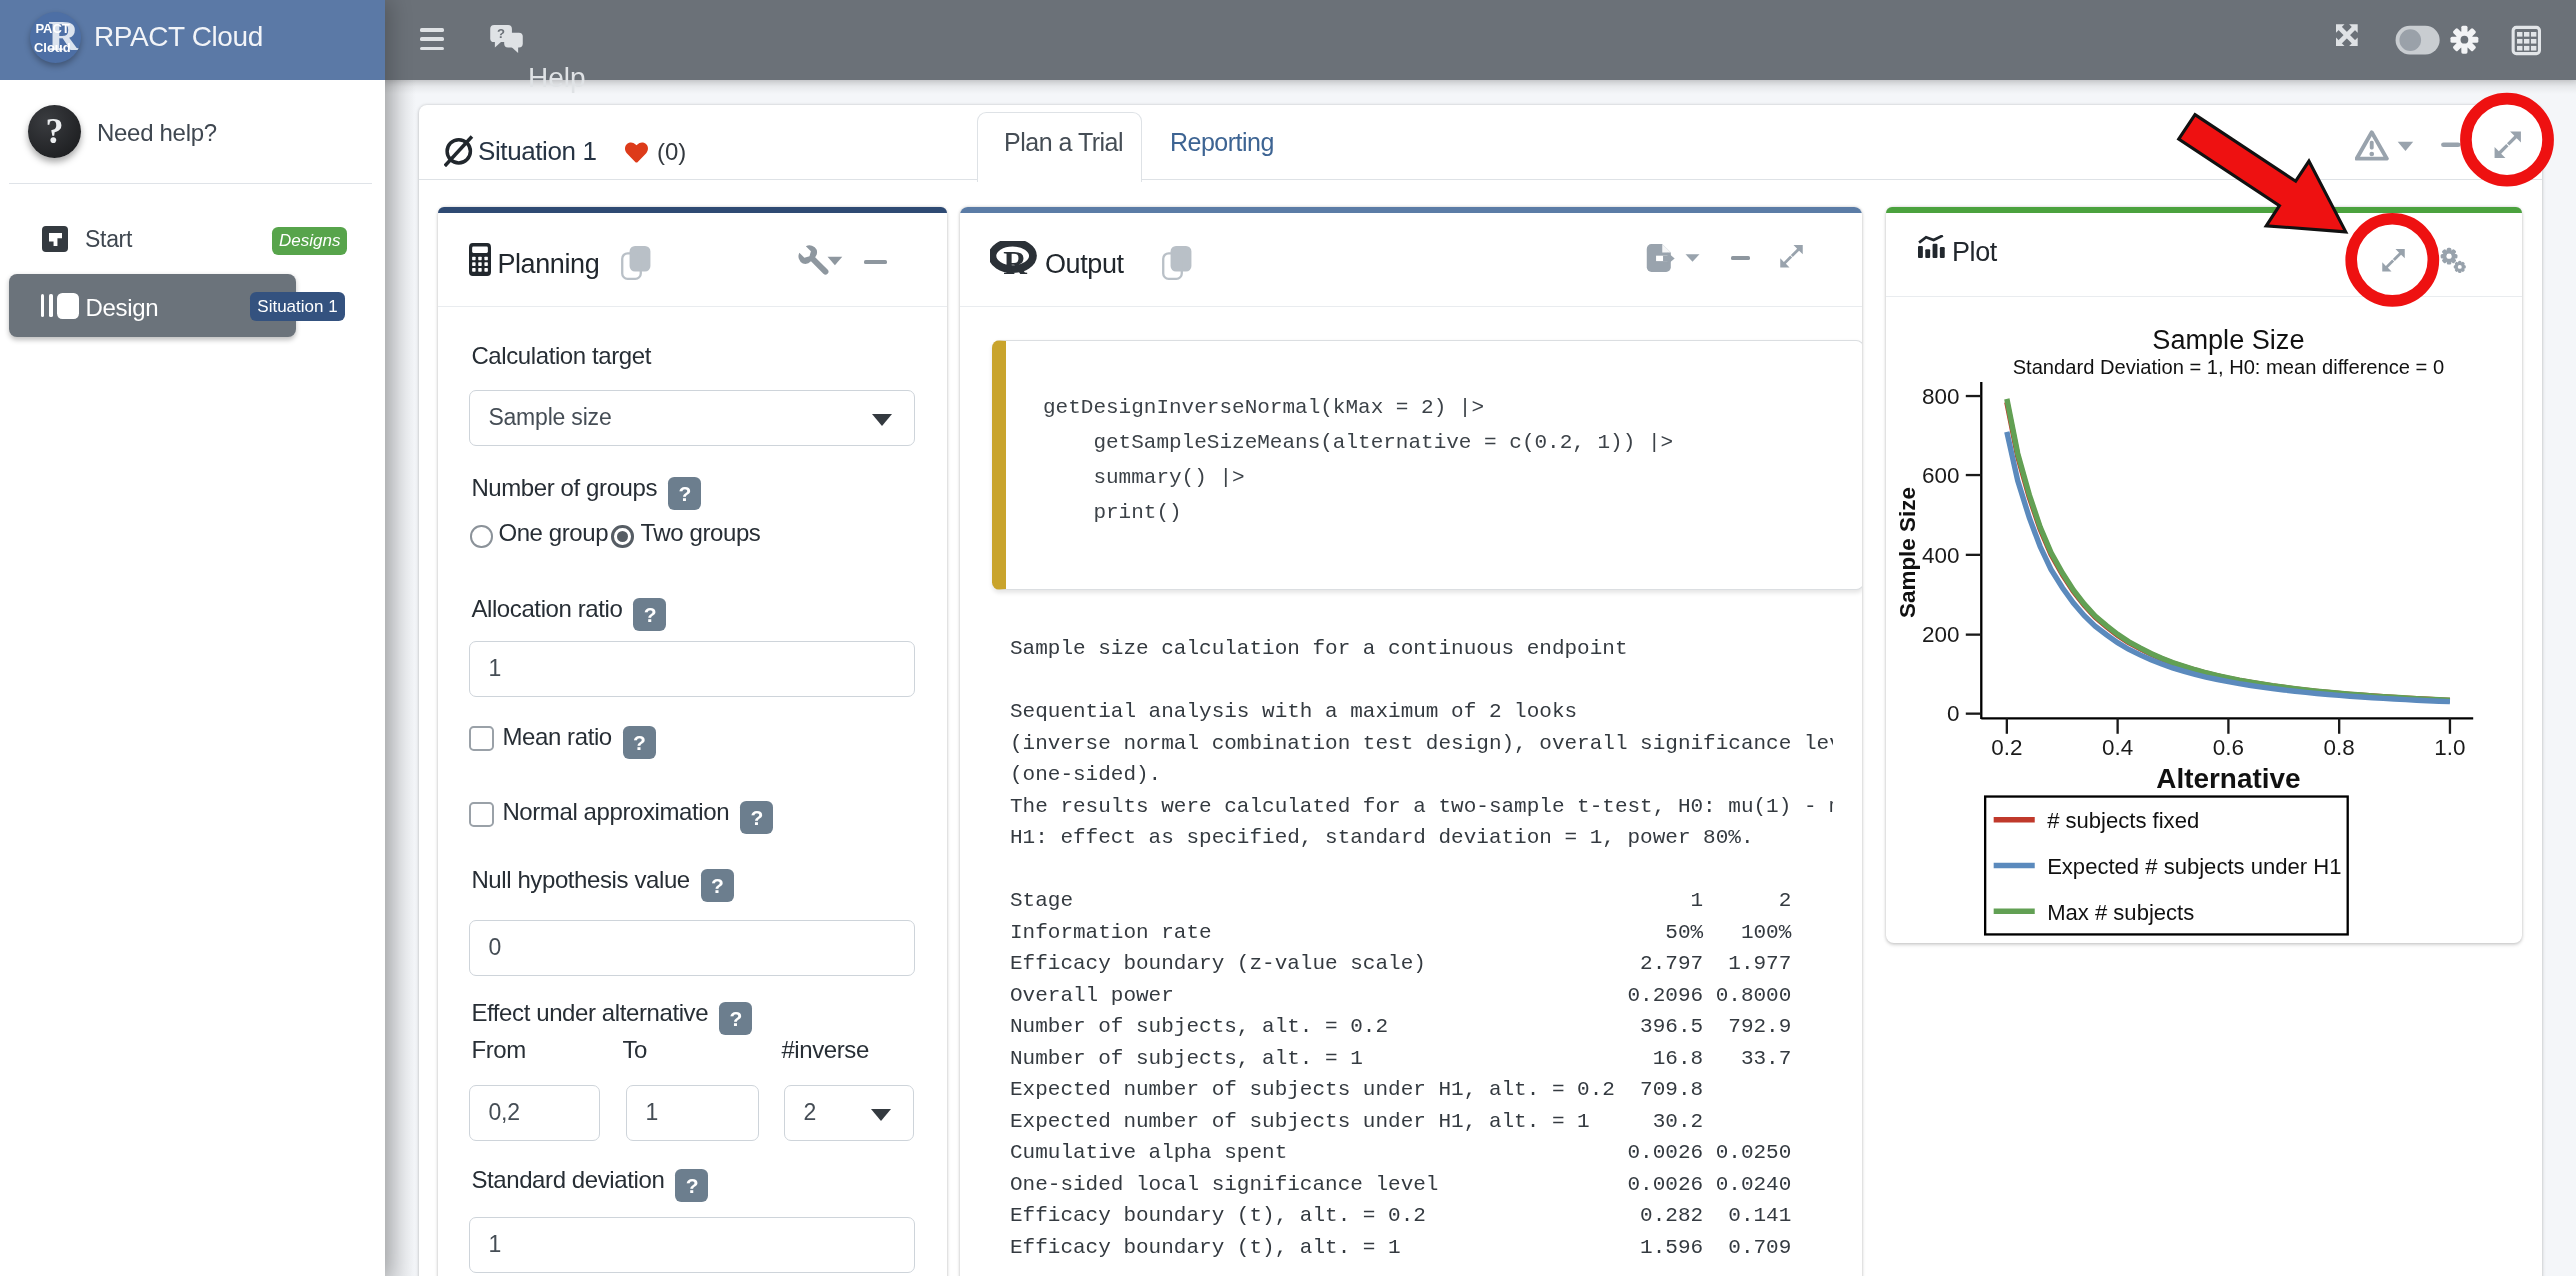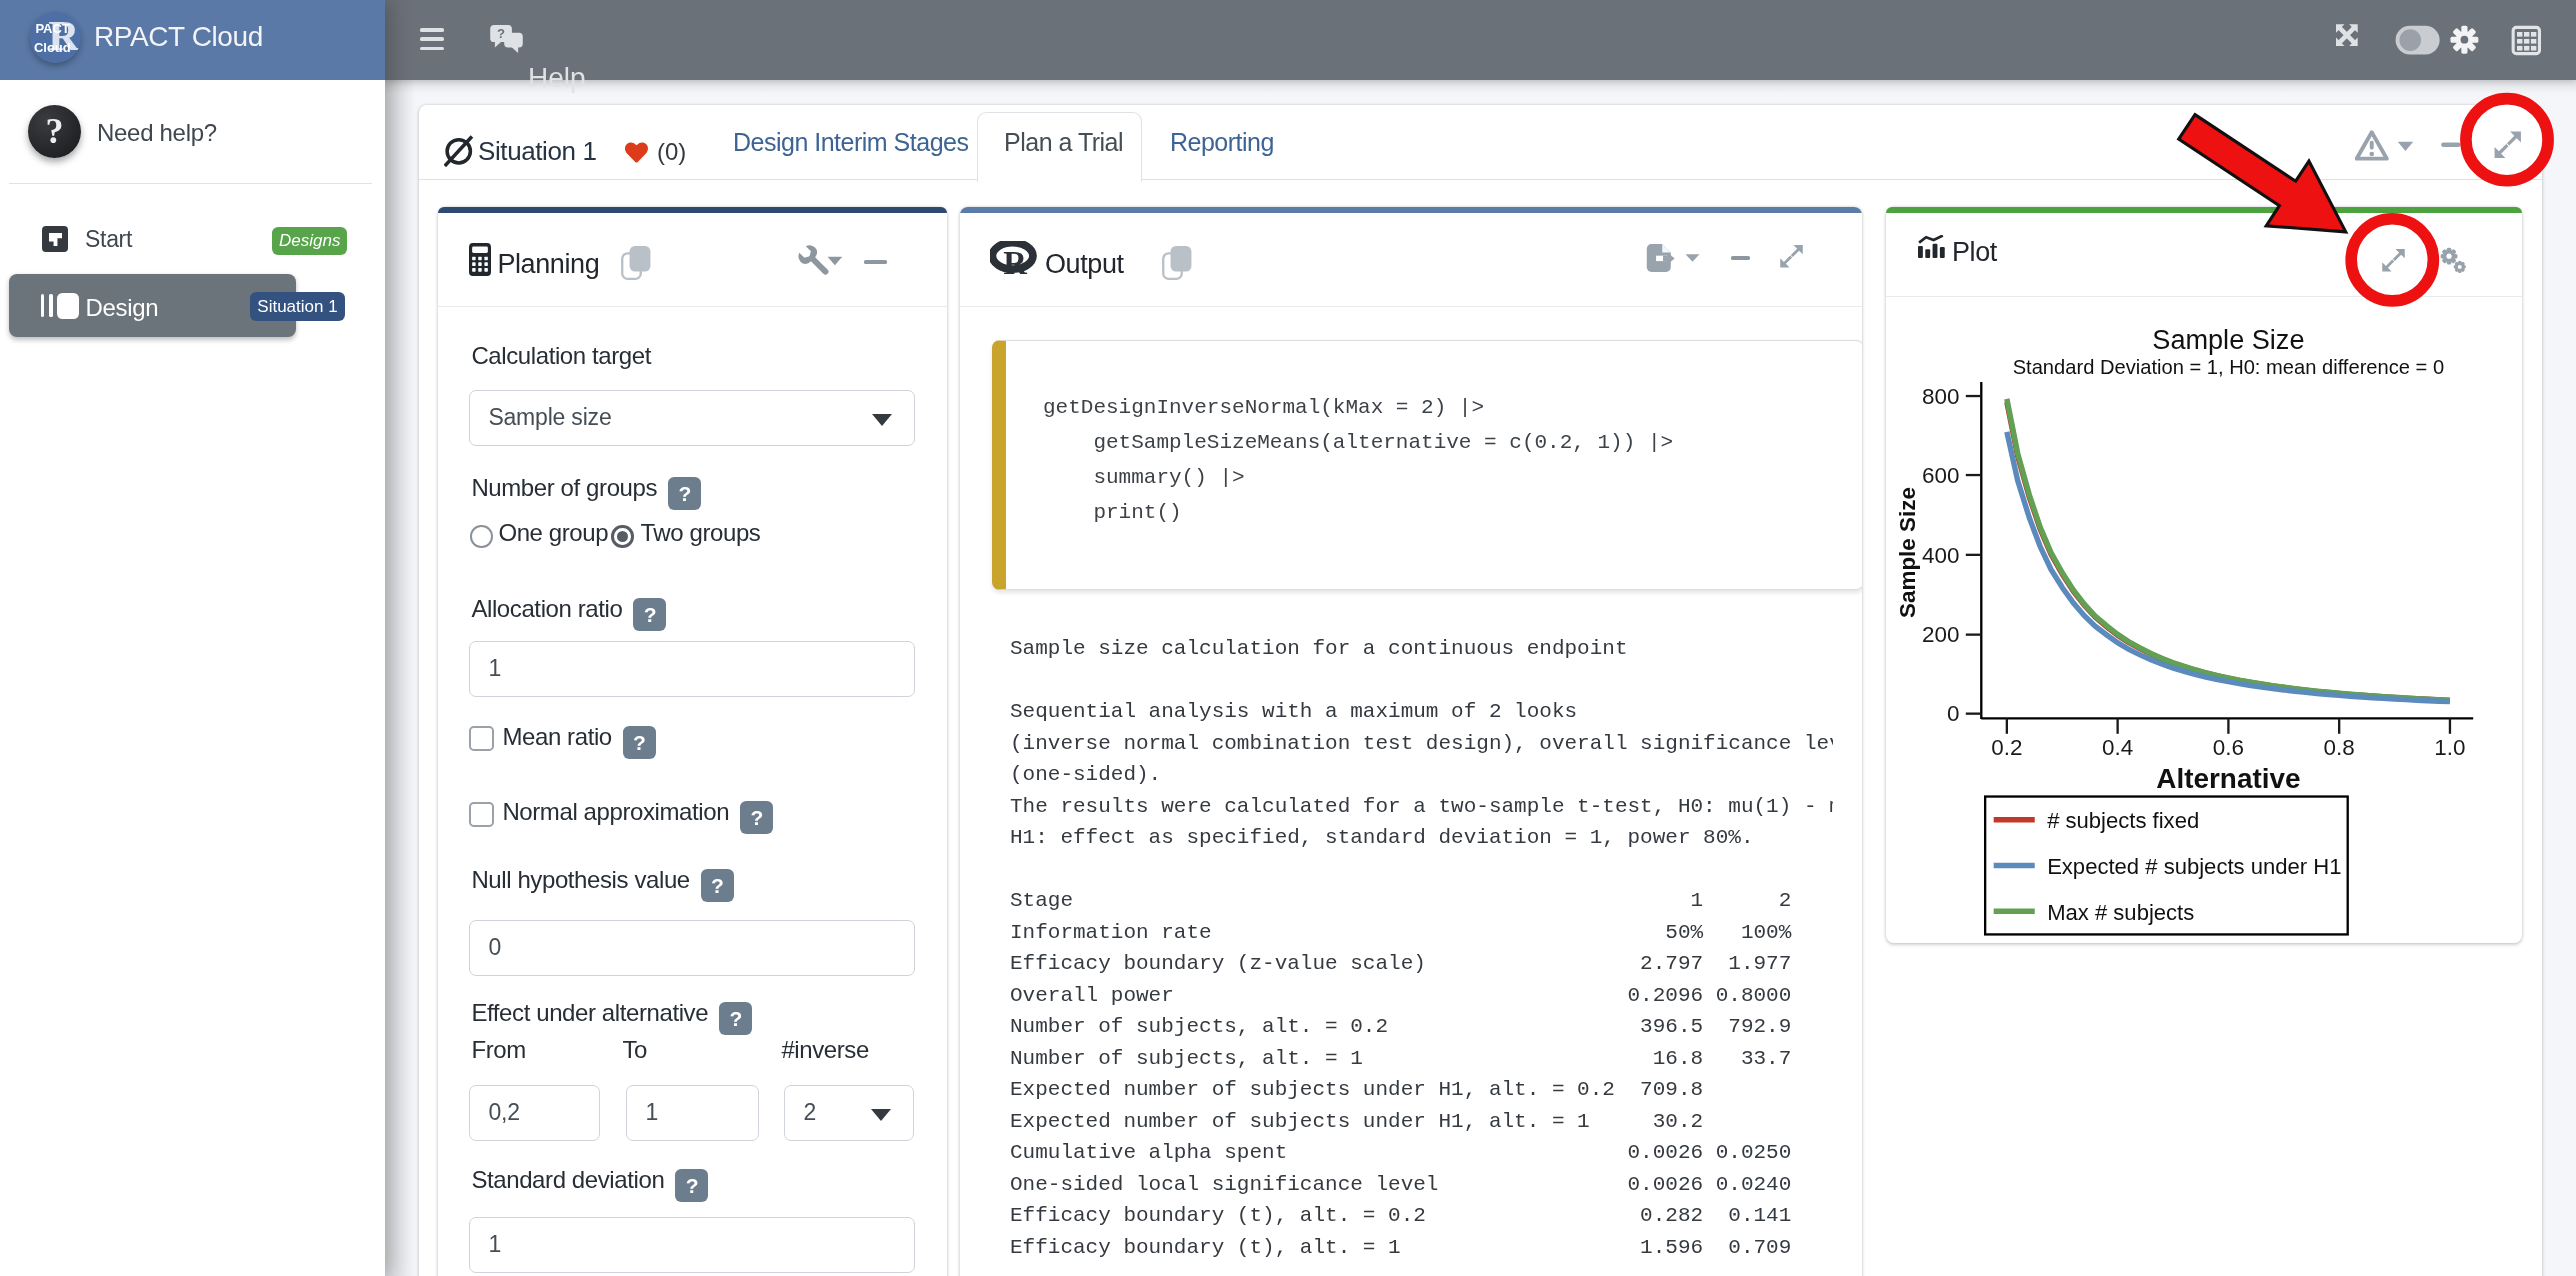--- a/index.html
+++ b/index.html
@@ -193,21 +193,20 @@
   <div id="cardhead">
     <svg id="sit-ic" width="29.5" height="33" viewBox="0 0 38 42">
       <circle cx="19" cy="22" r="15" fill="none" stroke="#21272d" stroke-width="4.5"></circle>
       <line x1="1" y1="41" x2="36" y2="3" stroke="#21272d" stroke-width="4.5"></line>
     </svg>
     <div id="sit-tx">Situation 1</div>
     <svg id="heart" width="25" height="23" viewBox="0 0 512 512">
         <path fill="#dd3b1a" d="M462.3 62.6C407.5 15.9 326 24.3 275.7 76.2L256 96.5l-19.7-20.3C186.1 24.3 104.5 15.9 49.7 62.6c-62.8 53.6-66.1 149.8-9.9 207.9l193.5 199.8c12.5 12.9 32.8 12.9 45.3 0l193.5-199.8c56.3-58.1 53-154.3-9.8-207.9z"></path>
       </svg>
     <div id="heart-n">(0)</div>
-    <div class="tab" id="tab1">Design Interim Stages</div>
     <div id="tabbox"></div>
     <div class="tab" id="tab2">Plan a Trial</div>
     <div class="tab" id="tab3">Reporting</div>
     <svg style="position:absolute; left:1936px; top:25px;" width="166" height="31" viewBox="0 0 214 40" class="gray">
       <path d="M21.5 3 L41 37 L2 37 Z" fill="none" stroke="#99a3ad" stroke-width="5" stroke-linejoin="round"></path>
       <rect x="19" y="14" width="5" height="11" rx="2"></rect>
         <circle cx="21.5" cy="31" r="3"></circle>
       <polygon points="55,15 75,15 65,27"></polygon>
       <rect x="111" y="16" width="25" height="6" rx="3"></rect>
       <g transform="translate(180,2)" fill="#99a3ad">

